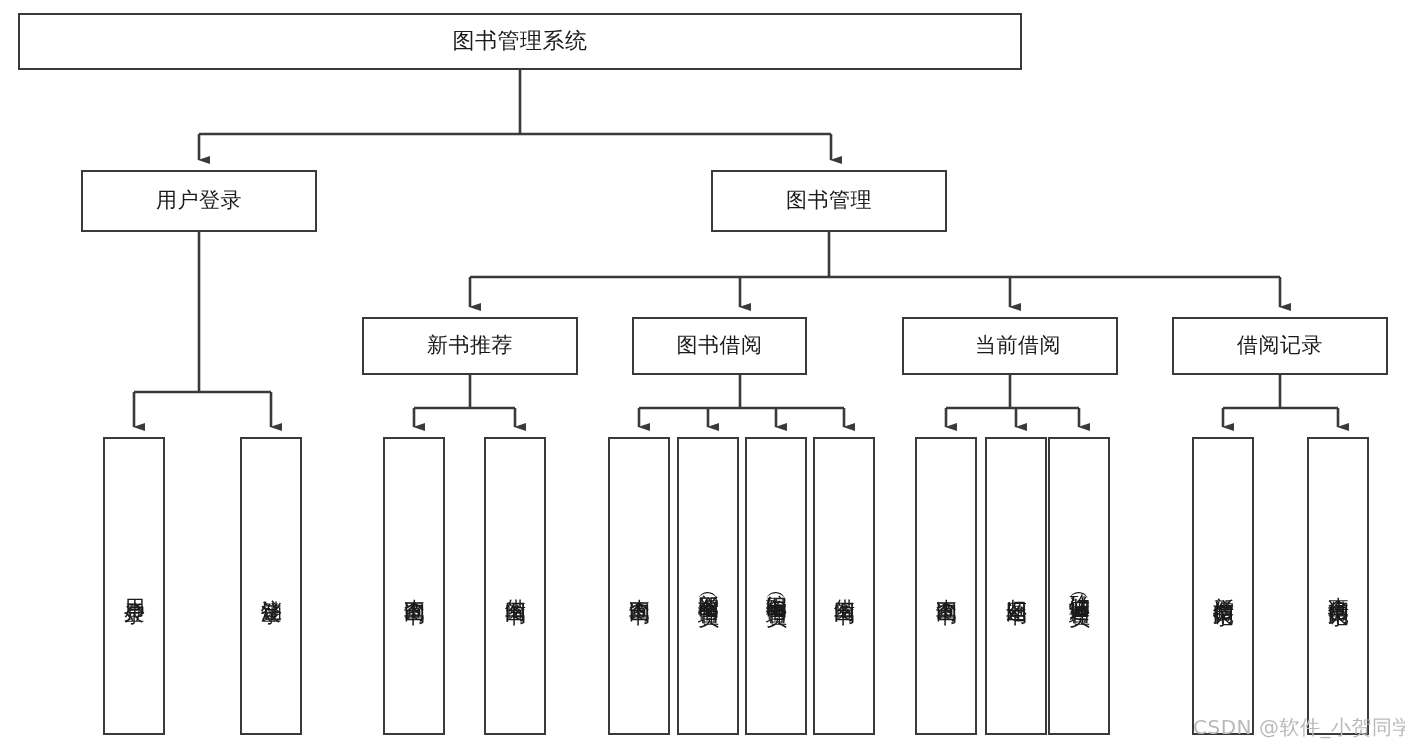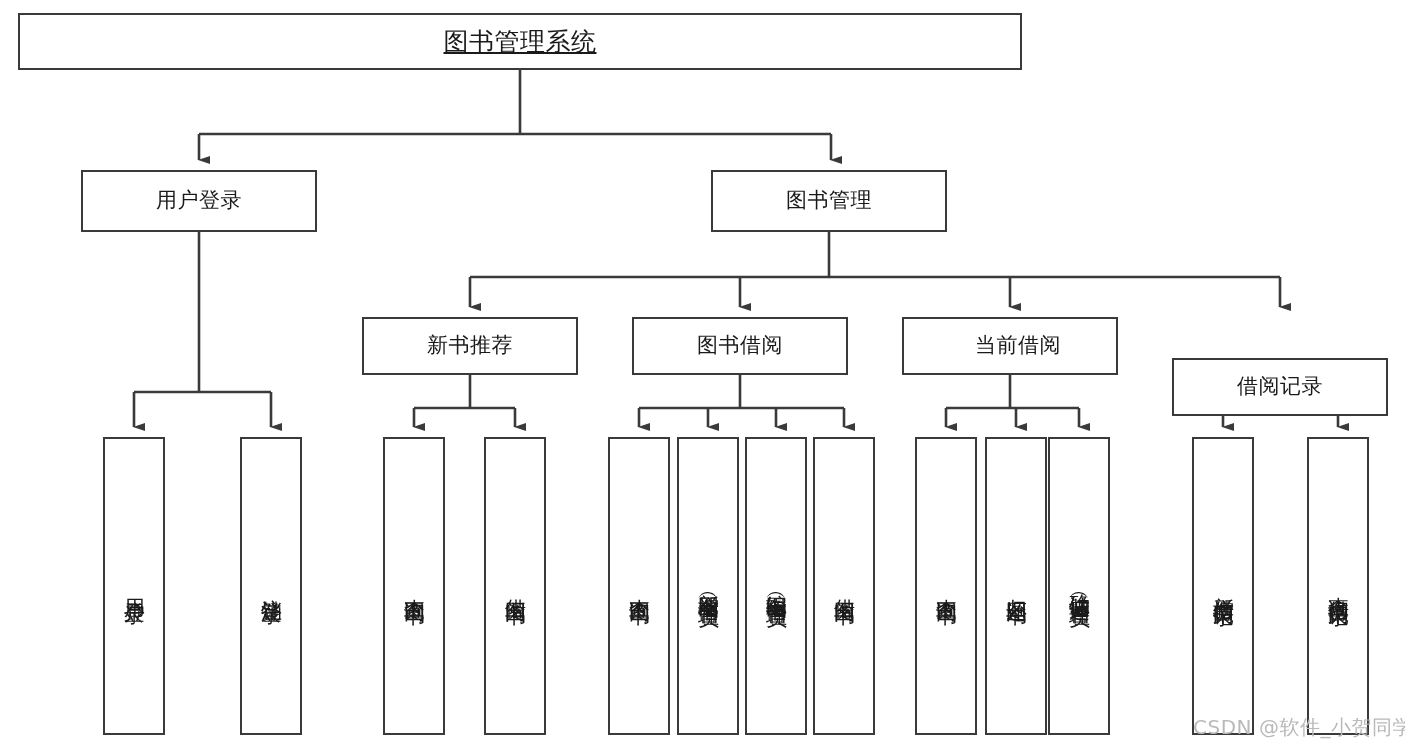--- a/index.html
+++ b/index.html
@@ -39,21 +39,21 @@
     display: block;
     text-align: center;
     letter-spacing: 0.5px;
   }
   
   .node.horiz .label {
     font-size: 21px;
     line-height: 1.1;
     white-space: nowrap;
   }
-  .node.root .label { font-size: 25px; text-decoration: underline; }
+  .node.root .label { font-size: 22px; }
   
   .node.vert {
     padding: 6px 0;
   }
   .node.vert .label {
     writing-mode: vertical-rl;
     text-orientation: upright;
     font-size: 21px;
     line-height: 1.38;
     letter-spacing: 2px;
@@ -129,27 +129,27 @@
   <div class="node horiz" style="left:81px; top:170px; width:236px; height:62px;">
     <span class="label">用户登录</span>
   </div>
   <div class="node horiz" style="left:362px; top:317px; width:216px; height:58px;">
     <span class="label">新书推荐</span>
   </div>
 
   <div class="node horiz" style="left:711px; top:170px; width:236px; height:62px;">
     <span class="label">图书管理</span>
   </div>
-  <div class="node horiz" style="left:632px; top:317px; width:216px; height:58px;">
+  <div class="node horiz" style="left:632px; top:317px; width:175px; height:58px;">
     <span class="label">图书借阅</span>
   </div>
   <div class="node horiz" style="left:902px; top:317px; width:216px; height:58px;padding-left:16px;">
     <span class="label">当前借阅</span>
   </div>
-  <div class="node horiz" style="left:1172px; top:317px; width:216px; height:58px;margin-top:41px;">
+  <div class="node horiz" style="left:1172px; top:317px; width:216px; height:58px;">
     <span class="label">借阅记录</span>
   </div>
 
   <div class="node vert" style="left:103px; top:437px; width:62px; height:298px;">
     <span class="label">用户登录</span>
   </div>
   <div class="node vert" style="left:240px; top:437px; width:62px; height:298px;">
     <span class="label">注销登录</span>
   </div>
   <div class="node vert" style="left:383px; top:437px; width:62px; height:298px;">

